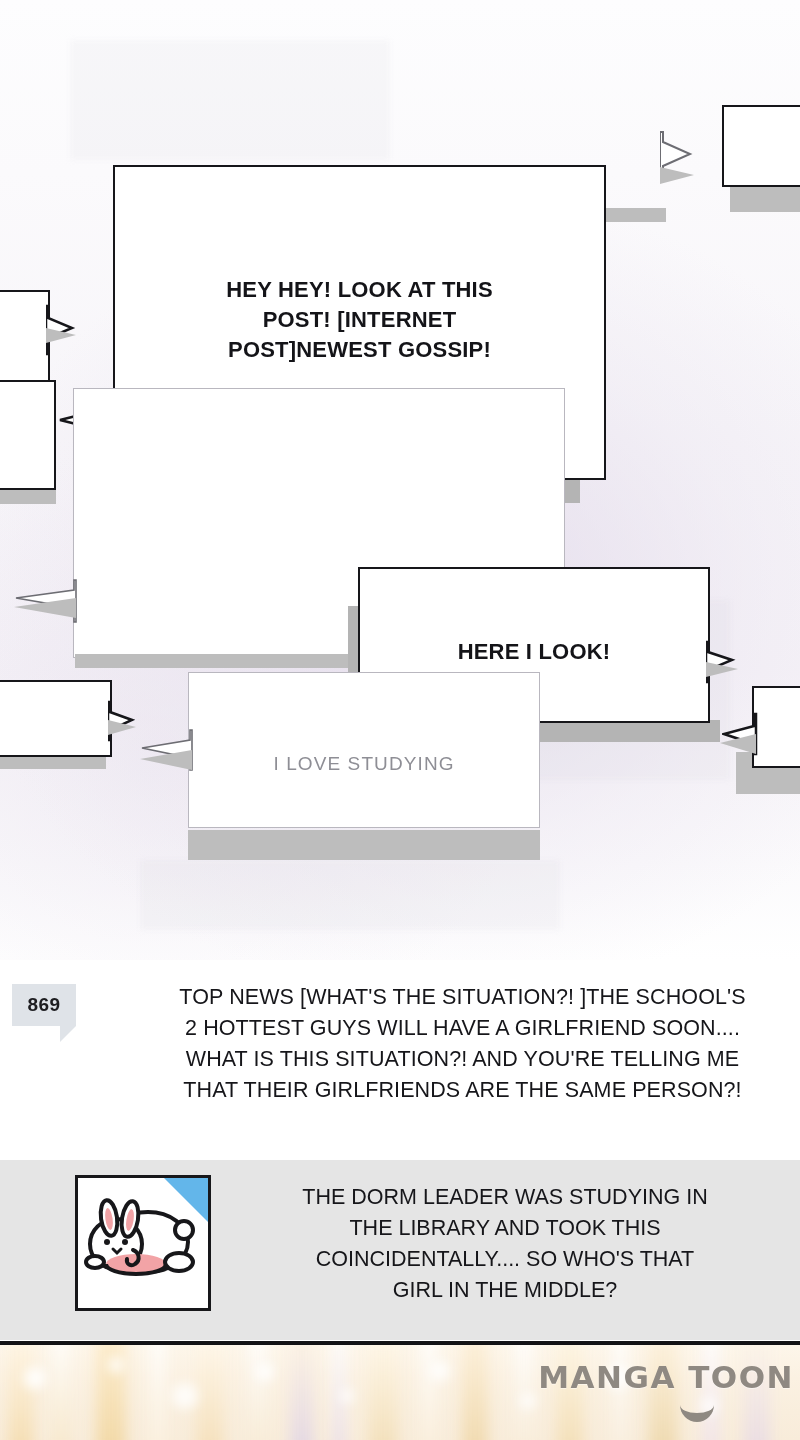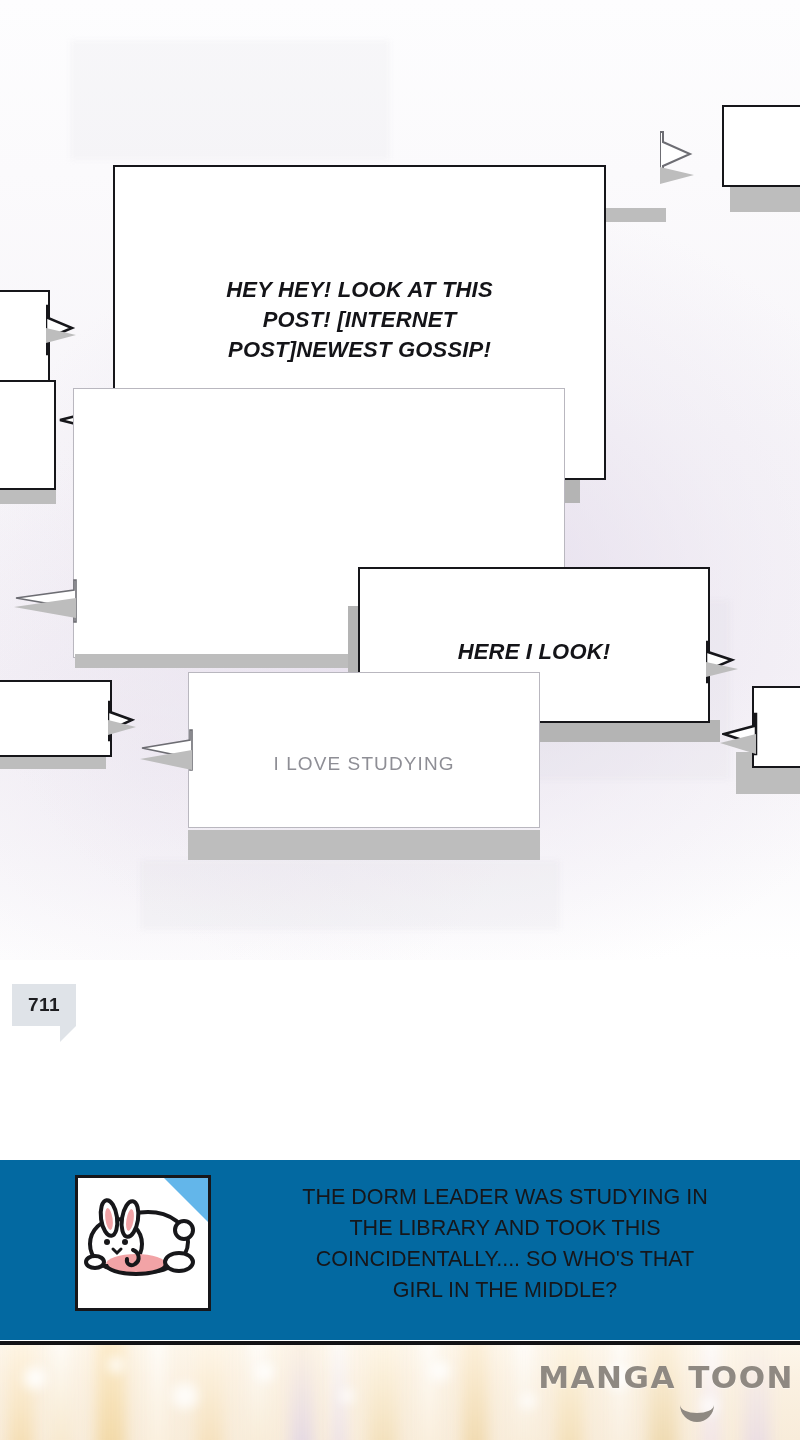--- a/index.html
+++ b/index.html
@@ -29,21 +29,21 @@
   .bub.solid{border:2.5px solid #16161a;}
   .bub.ghosted{border:1.5px solid #b9b7bf;}
 
   .bub-text{
     position:absolute;left:0;right:0;
     text-align:center;
     white-space:pre-line;
     letter-spacing:0.6px;
   }
   .t-bold{
-    font-weight:bold;font-style:italic;color:#141418;
+    font-weight:bold;color:#141418;
     font-size:22px;line-height:30px;letter-spacing:0.2px;
   }
   .t-gray{
     font-weight:normal;color:#8e8e95;
     font-size:19px;line-height:27px;letter-spacing:1.1px;
   }
 
   
   .shbox{position:absolute;background:#bdbdbd;}
   .shbox.dk{background:#b4b4b4;}
@@ -73,21 +73,21 @@
   #news-text{
     position:absolute;left:140px;top:22px;width:645px;
     text-align:center;
     font-size:21.5px;line-height:31px;font-weight:500;color:#16161a;
     letter-spacing:0.1px;
     white-space:pre-line;
   }
 
   
   #caption-block{
-    position:absolute;left:0;top:1160px;width:800px;height:180px;background:#0369a1;
+    position:absolute;left:0;top:1160px;width:800px;height:180px;background:#e5e5e5;
   }
   #avatar{
     position:absolute;left:75px;top:15px;width:130px;height:130px;
     border:3px solid #17171a;background:#fff;overflow:hidden;
   }
   #avatar .corner{
     position:absolute;right:0;top:0;width:0;height:0;
     border-top:44px solid #63b6ea;border-left:44px solid transparent;
   }
   #avatar svg{position:absolute;left:0;top:0;}
@@ -227,23 +227,27 @@
     <polygon points="34,2 32,2 32,14 2,22 32,32 32,42 34,42" fill="#ffffff" stroke="#16161a" stroke-width="2.5"></polygon>
   </svg>
   <svg class="tail" style="left:718px;top:732px;" width="40" height="26" viewBox="0 0 40 26">
     <polygon points="38,2 2,11 38,22" fill="#bdbdbd"></polygon>
   </svg>
 
 </div>
 
 <div id="news-block">
   <div id="count-badge">
-    <span class="num">711</span>
+    <span class="num">869</span>
     <span class="tail-tri"></span>
   </div>
+  <div id="news-text">TOP NEWS [WHAT'S THE SITUATION?! ]THE SCHOOL'S
+2 HOTTEST GUYS WILL HAVE A GIRLFRIEND SOON....
+WHAT IS THIS SITUATION?! AND YOU'RE TELLING ME
+THAT THEIR GIRLFRIENDS ARE THE SAME PERSON?!</div>
 </div>
 
 <div id="caption-block">
   <div id="avatar">
     <svg width="124" height="124" viewBox="0 0 124 124">
 
       <ellipse cx="70" cy="64" rx="40" ry="30" fill="#ffffff" stroke="#17171a" stroke-width="4"></ellipse>
 
       <ellipse cx="38" cy="66" rx="26" ry="25" fill="#ffffff" stroke="#17171a" stroke-width="4"></ellipse>
 

